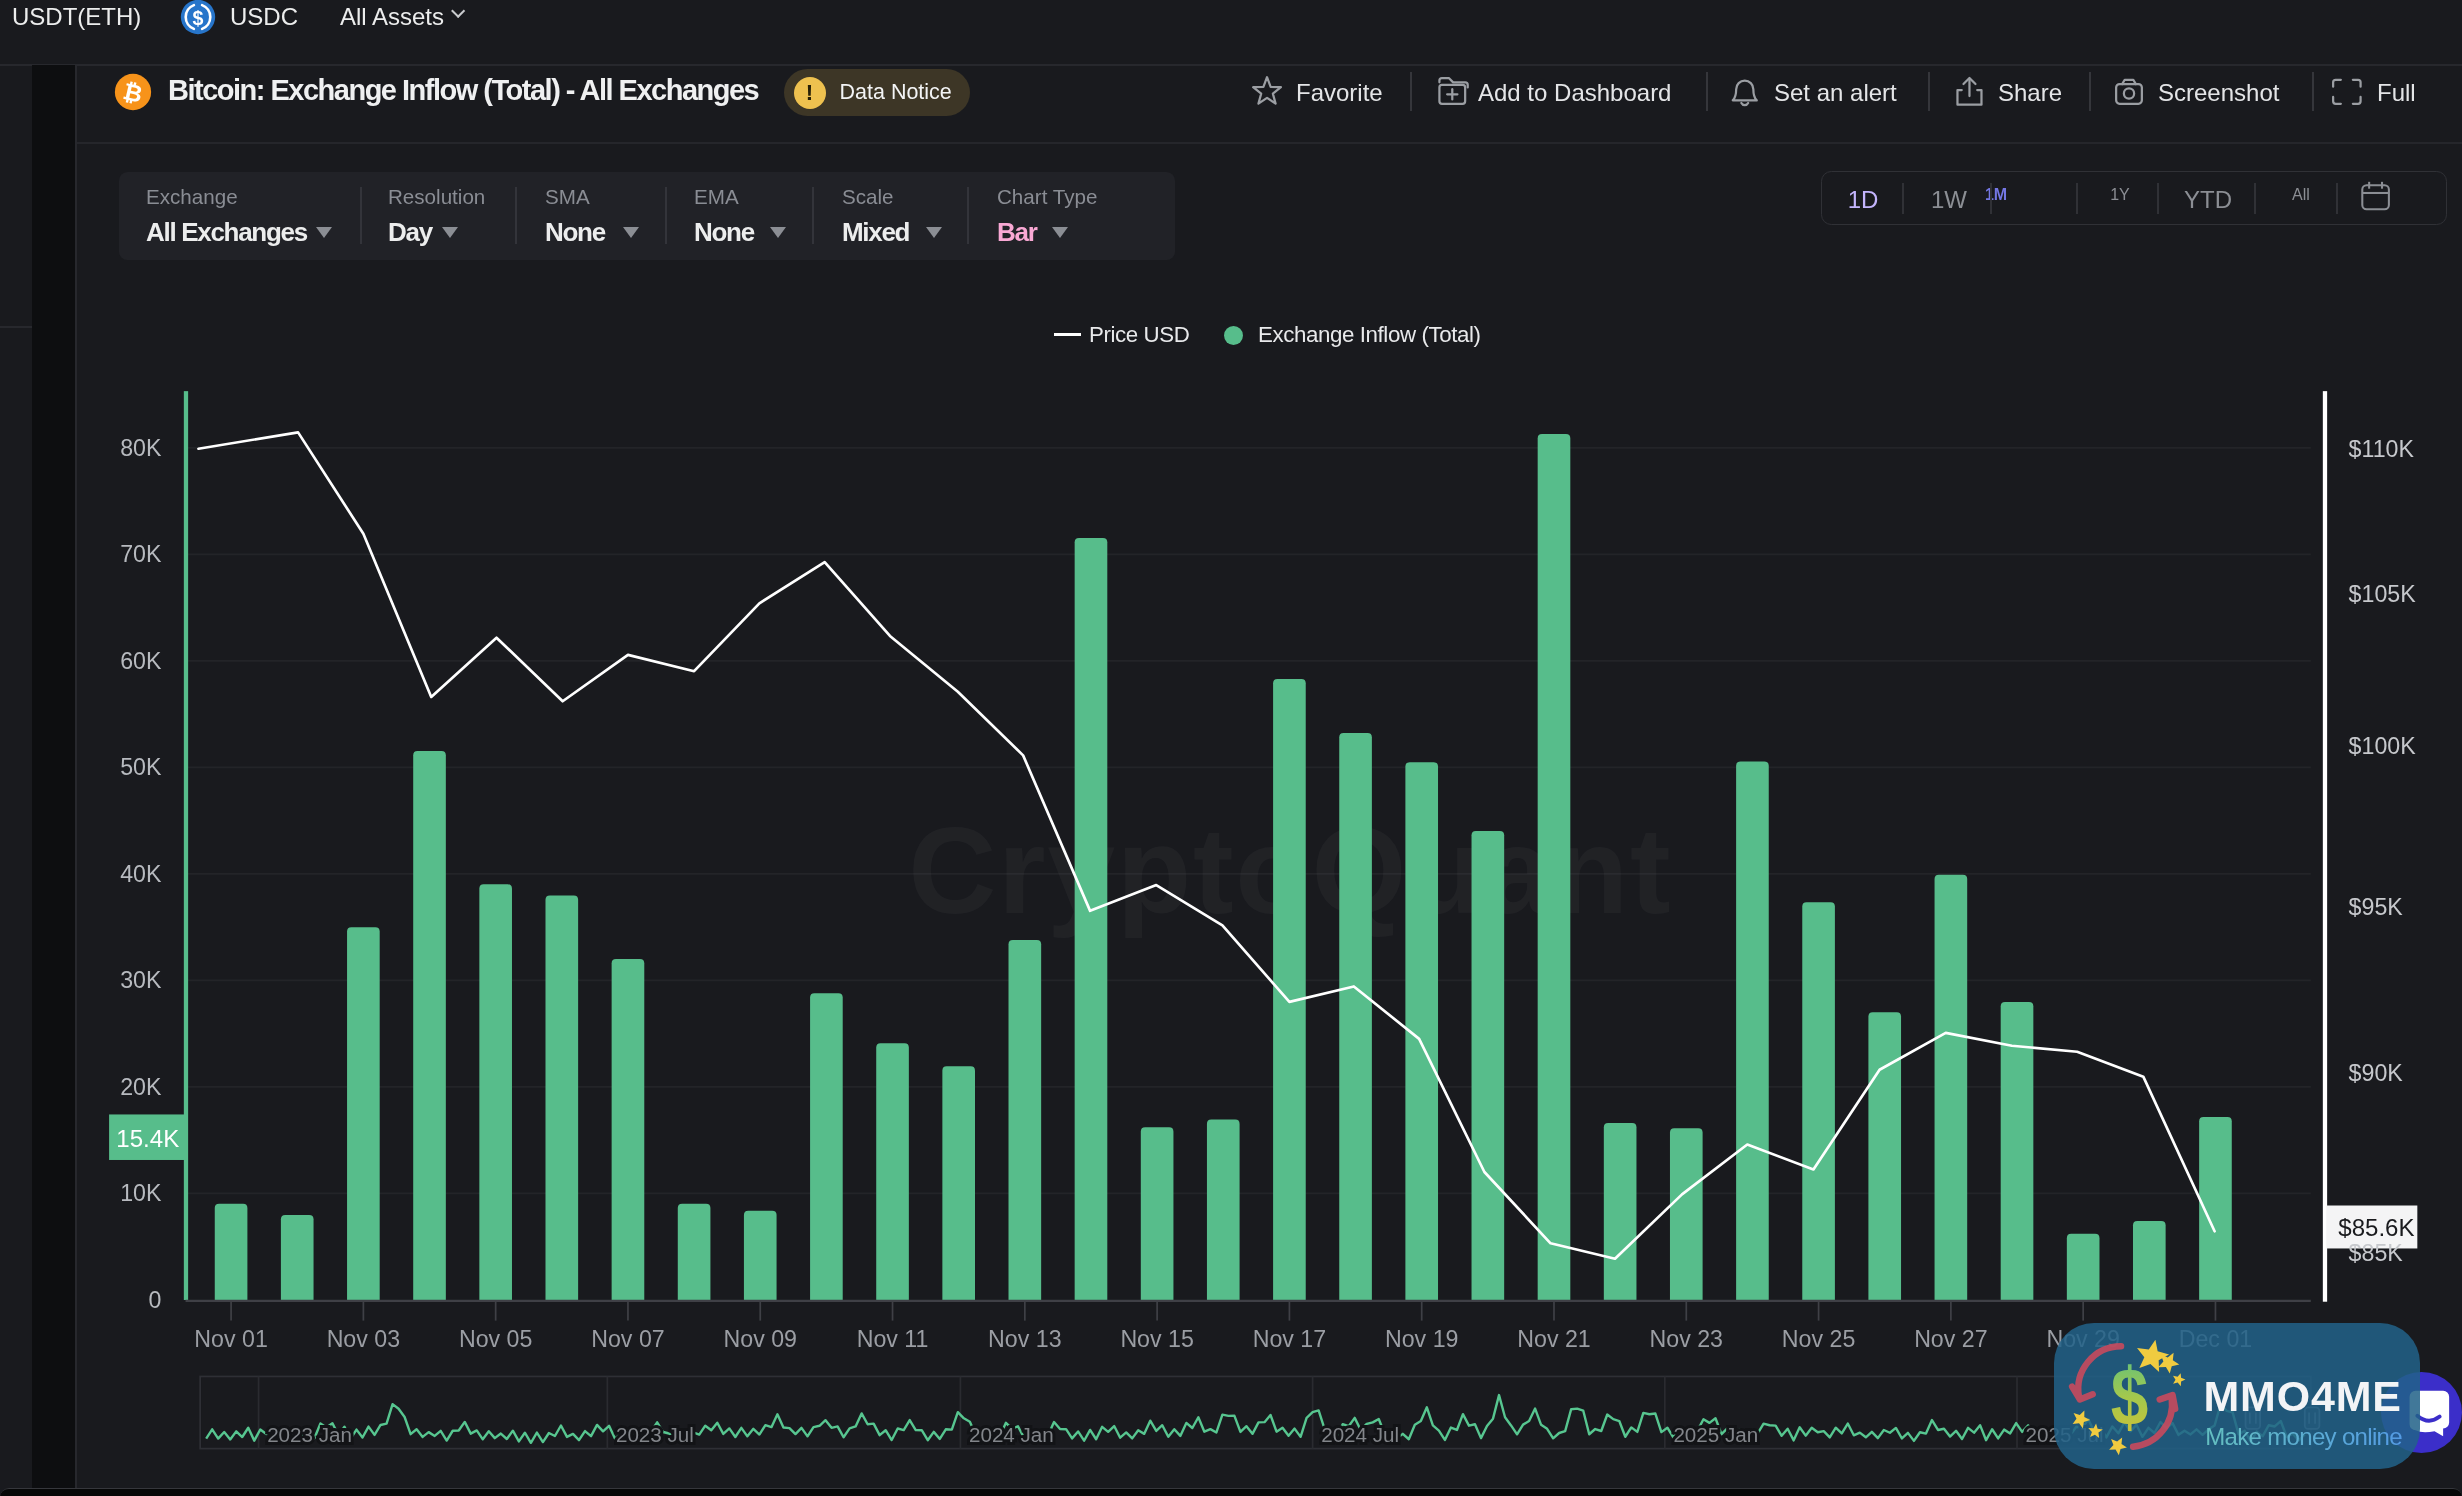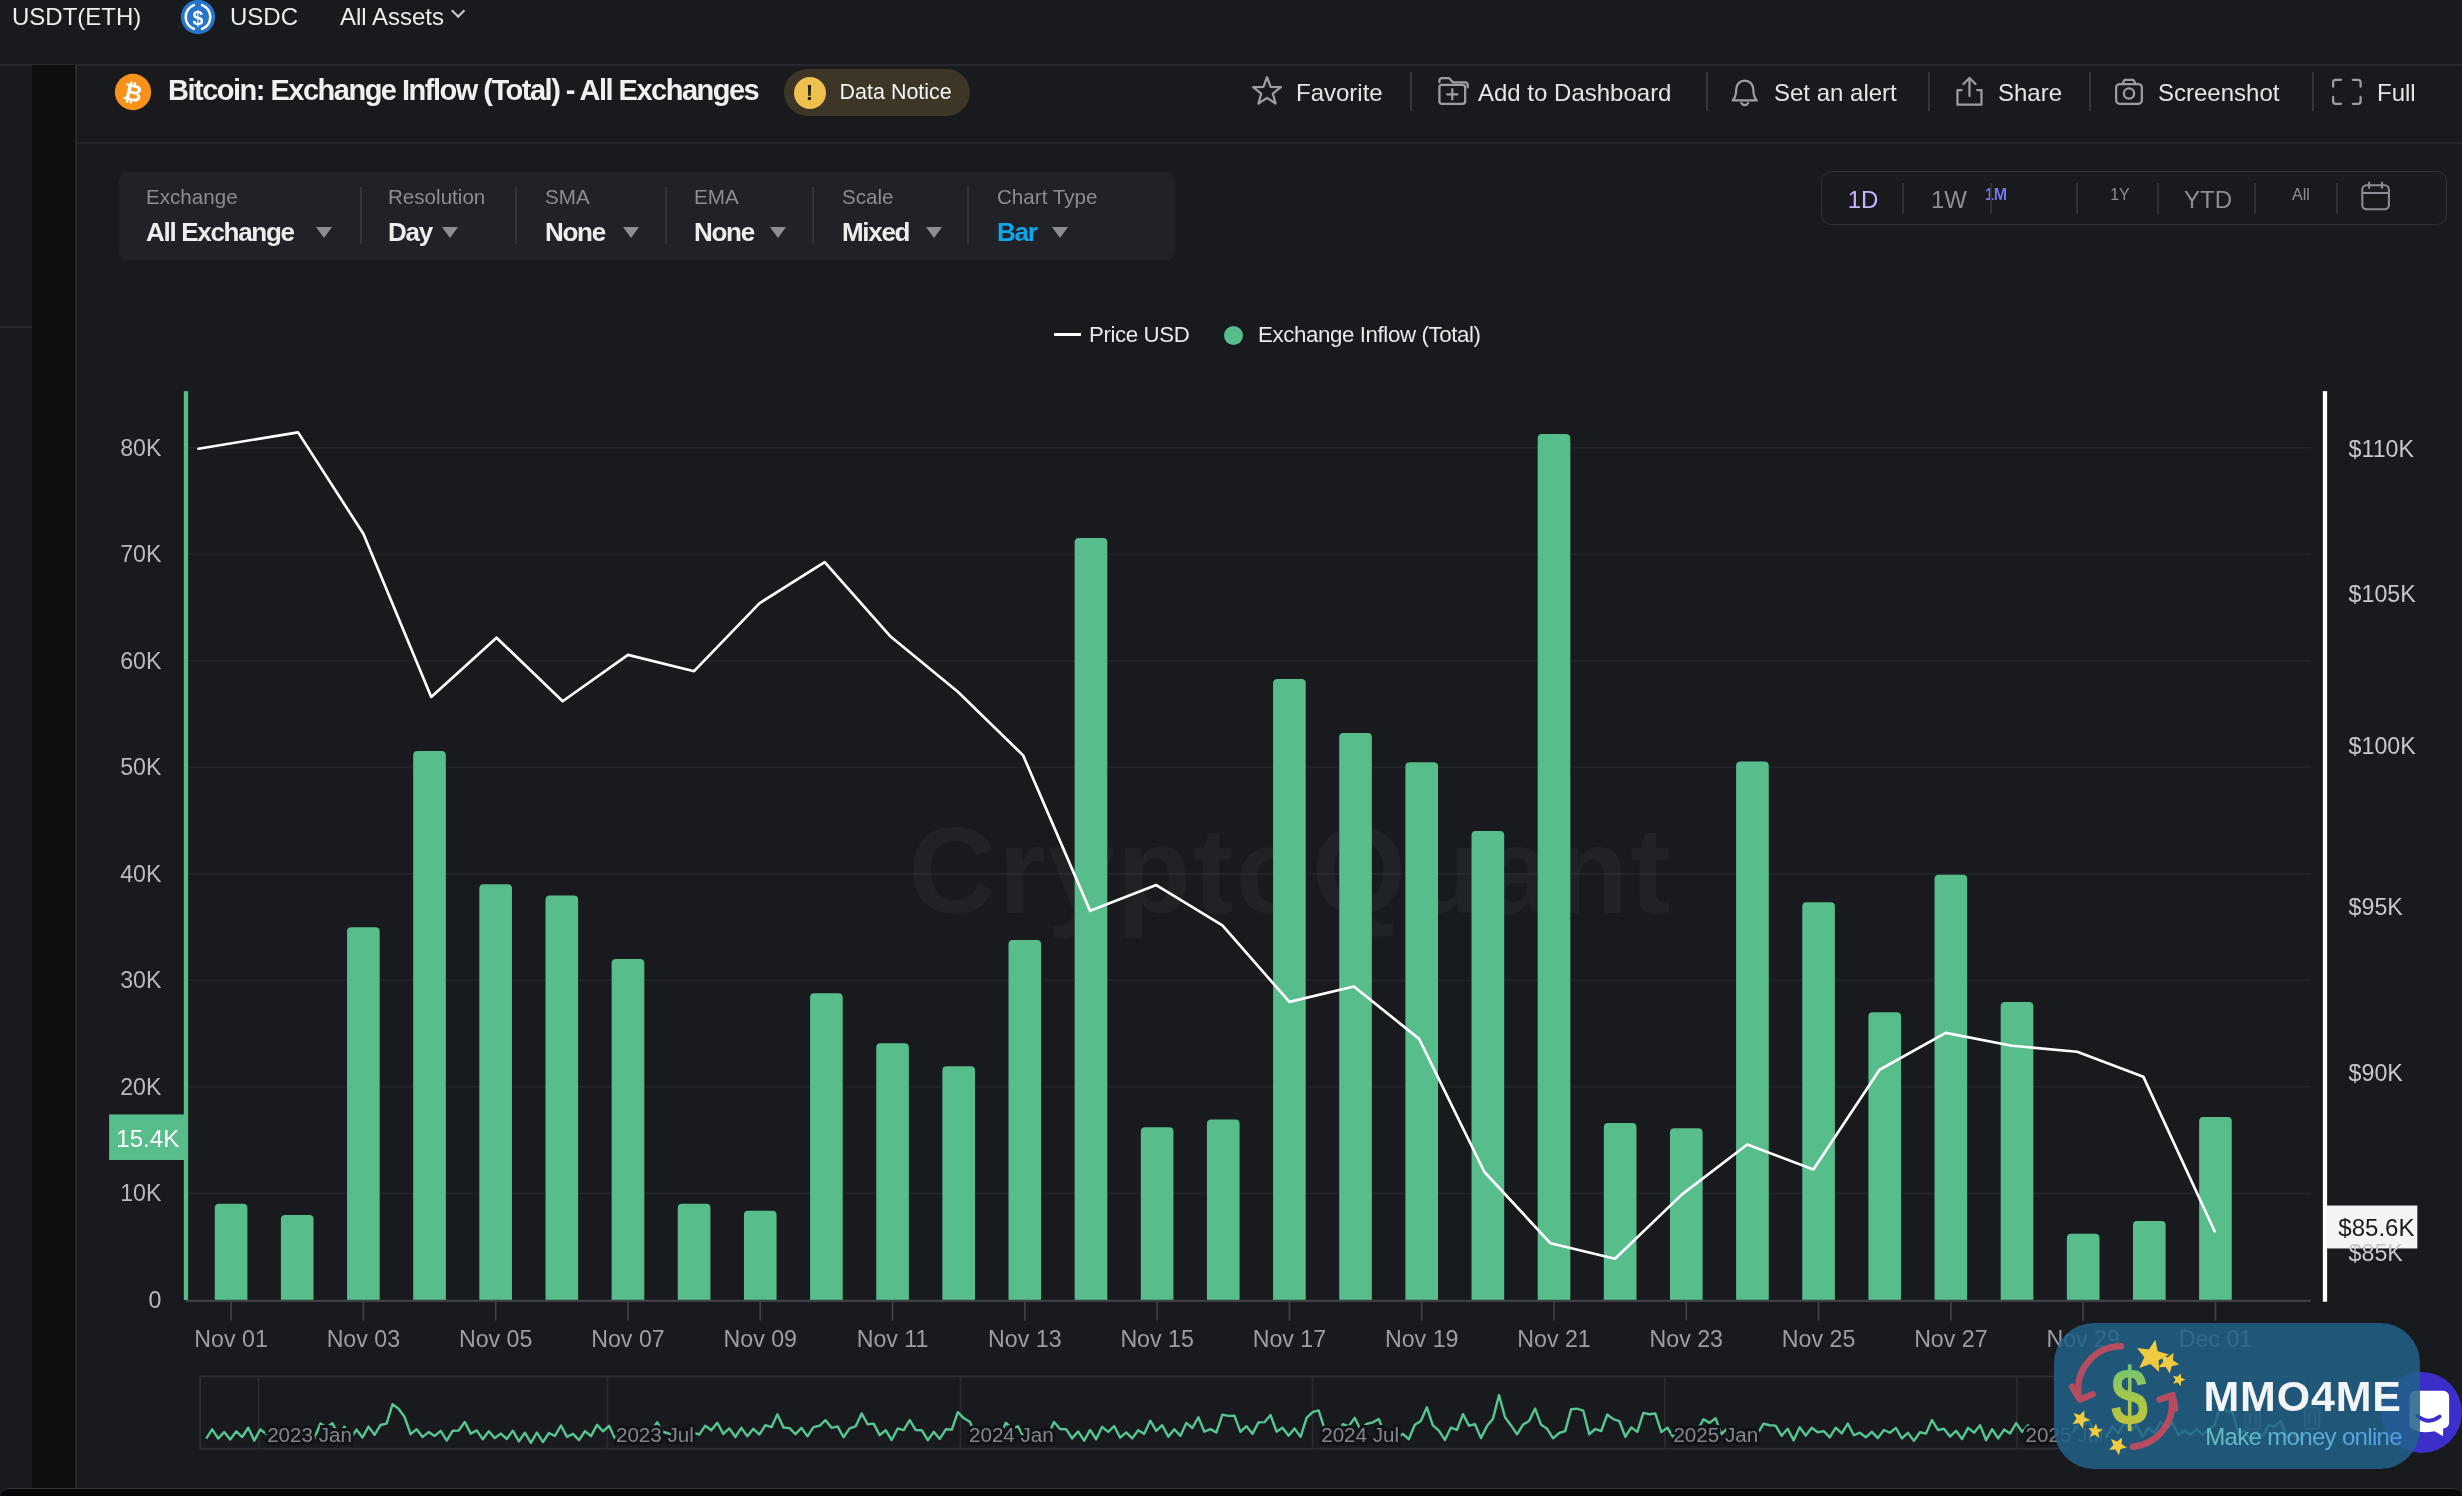--- a/index.html
+++ b/index.html
@@ -72,36 +72,36 @@
 </g>
 </svg>
 <div class="abs" style="left:77px;top:142px;width:2385px;height:1.7px;background:#25262b"></div>
 <div class="abs" style="left:119px;top:172px;width:1056px;height:88px;background:#212227;border-radius:8.6px"></div>
 <div class="vdiv" style="left:360px;top:187px;height:57px;background:#33343a"></div>
 <div class="vdiv" style="left:515px;top:187px;height:57px;background:#33343a"></div>
 <div class="vdiv" style="left:665px;top:187px;height:57px;background:#33343a"></div>
 <div class="vdiv" style="left:812px;top:187px;height:57px;background:#33343a"></div>
 <div class="vdiv" style="left:967px;top:187px;height:57px;background:#33343a"></div>
 <div class="abs" style="left:146px;top:185px;font-size:20.6px;color:#8a8d94">Exchange</div>
-<div class="abs" style="left:146px;top:217px;font-size:26px;font-weight:600;color:#eceded;letter-spacing:-1.3px">All Exchange</div>
+<div class="abs" style="left:146px;top:217px;font-size:26px;font-weight:600;color:#eceded;letter-spacing:-1.3px">All Exchanges</div>
 <span class="tri abs" style="left:316px;top:227px"></span>
 <div class="abs" style="left:388px;top:185px;font-size:20.6px;color:#8a8d94">Resolution</div>
 <div class="abs" style="left:388px;top:217px;font-size:26px;font-weight:600;color:#eceded;letter-spacing:-1.3px">Day</div>
 <span class="tri abs" style="left:442px;top:227px"></span>
 <div class="abs" style="left:545px;top:185px;font-size:20.6px;color:#8a8d94">SMA</div>
 <div class="abs" style="left:545px;top:217px;font-size:26px;font-weight:600;color:#eceded;letter-spacing:-1.3px">None</div>
 <span class="tri abs" style="left:623px;top:227px"></span>
 <div class="abs" style="left:694px;top:185px;font-size:20.6px;color:#8a8d94">EMA</div>
 <div class="abs" style="left:694px;top:217px;font-size:26px;font-weight:600;color:#eceded;letter-spacing:-1.3px">None</div>
 <span class="tri abs" style="left:770px;top:227px"></span>
 <div class="abs" style="left:842px;top:185px;font-size:20.6px;color:#8a8d94">Scale</div>
 <div class="abs" style="left:842px;top:217px;font-size:26px;font-weight:600;color:#eceded;letter-spacing:-1.3px">Mixed</div>
 <span class="tri abs" style="left:926px;top:227px"></span>
 <div class="abs" style="left:997px;top:185px;font-size:20.6px;color:#8a8d94">Chart Type</div>
-<div class="abs" style="left:997px;top:217px;font-size:26px;font-weight:600;color:#0ea5e9;letter-spacing:-1.3px">Bar</div>
+<div class="abs" style="left:997px;top:217px;font-size:26px;font-weight:600;color:#f9a8d4;letter-spacing:-1.3px">Bar</div>
 <span class="tri abs" style="left:1052px;top:227px"></span>
 <div class="abs" style="left:1821px;top:171px;width:626px;height:54px;border:1.7px solid #303136;border-radius:10.3px"></div>
 <div class="abs" style="left:1863px;top:186px;font-size:24px;color:#c4b5fd;transform:translateX(-50%)">1D</div>
 <div class="abs" style="left:1949px;top:186px;font-size:24px;color:#8b8e94;transform:translateX(-50%)">1W</div>
 <div class="abs" style="left:1996px;top:186px;font-size:16px;color:#7477e4;font-weight:700;transform:translateX(-50%)">1M</div>
 <div class="abs" style="left:2120px;top:186px;font-size:16px;color:#8b8e94;transform:translateX(-50%)">1Y</div>
 <div class="abs" style="left:2208px;top:186px;font-size:24px;color:#8b8e94;transform:translateX(-50%)">YTD</div>
 <div class="abs" style="left:2301px;top:186px;font-size:16px;color:#8b8e94;transform:translateX(-50%)">All</div>
 <div class="vdiv" style="left:1902px;top:183px;height:31px;background:#303136"></div>
 <div class="vdiv" style="left:1990px;top:183px;height:31px;background:#303136"></div>

